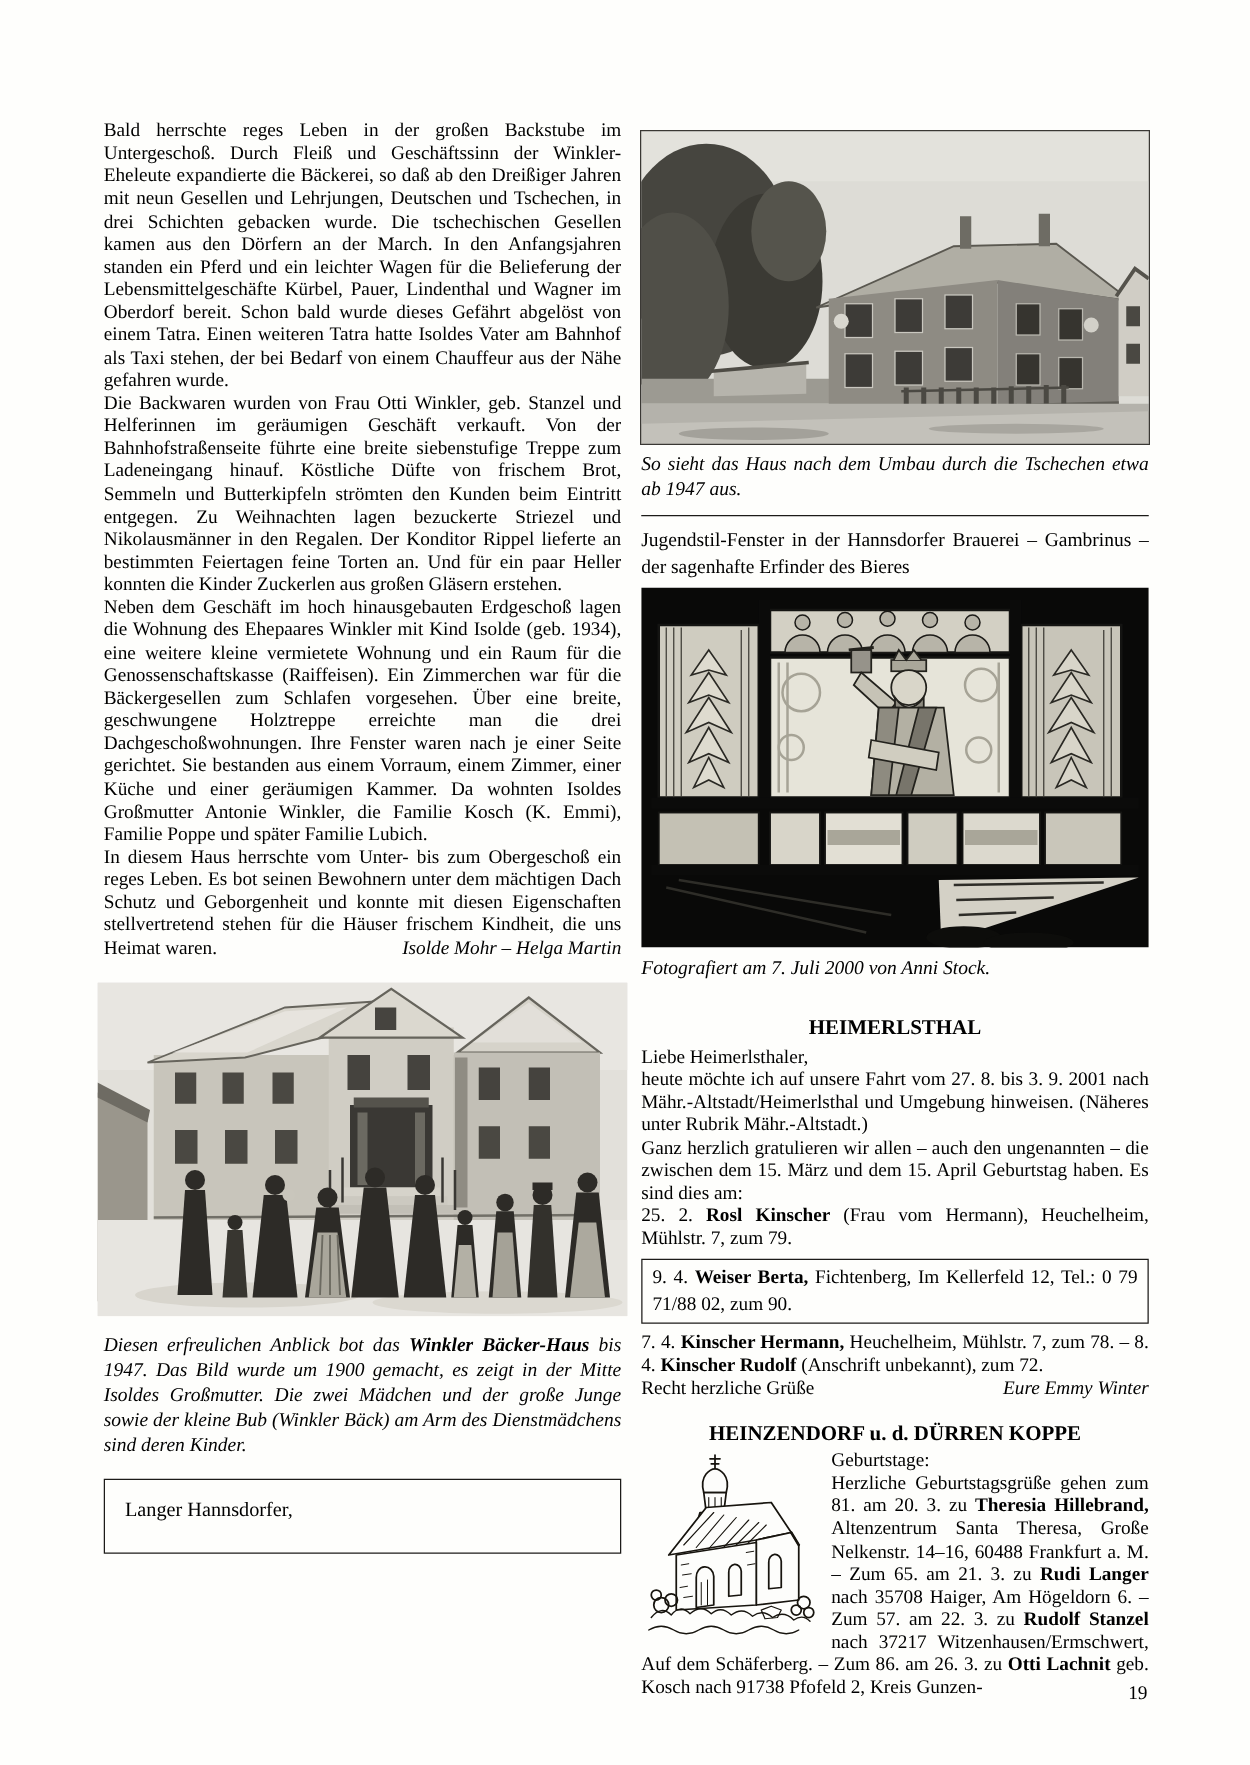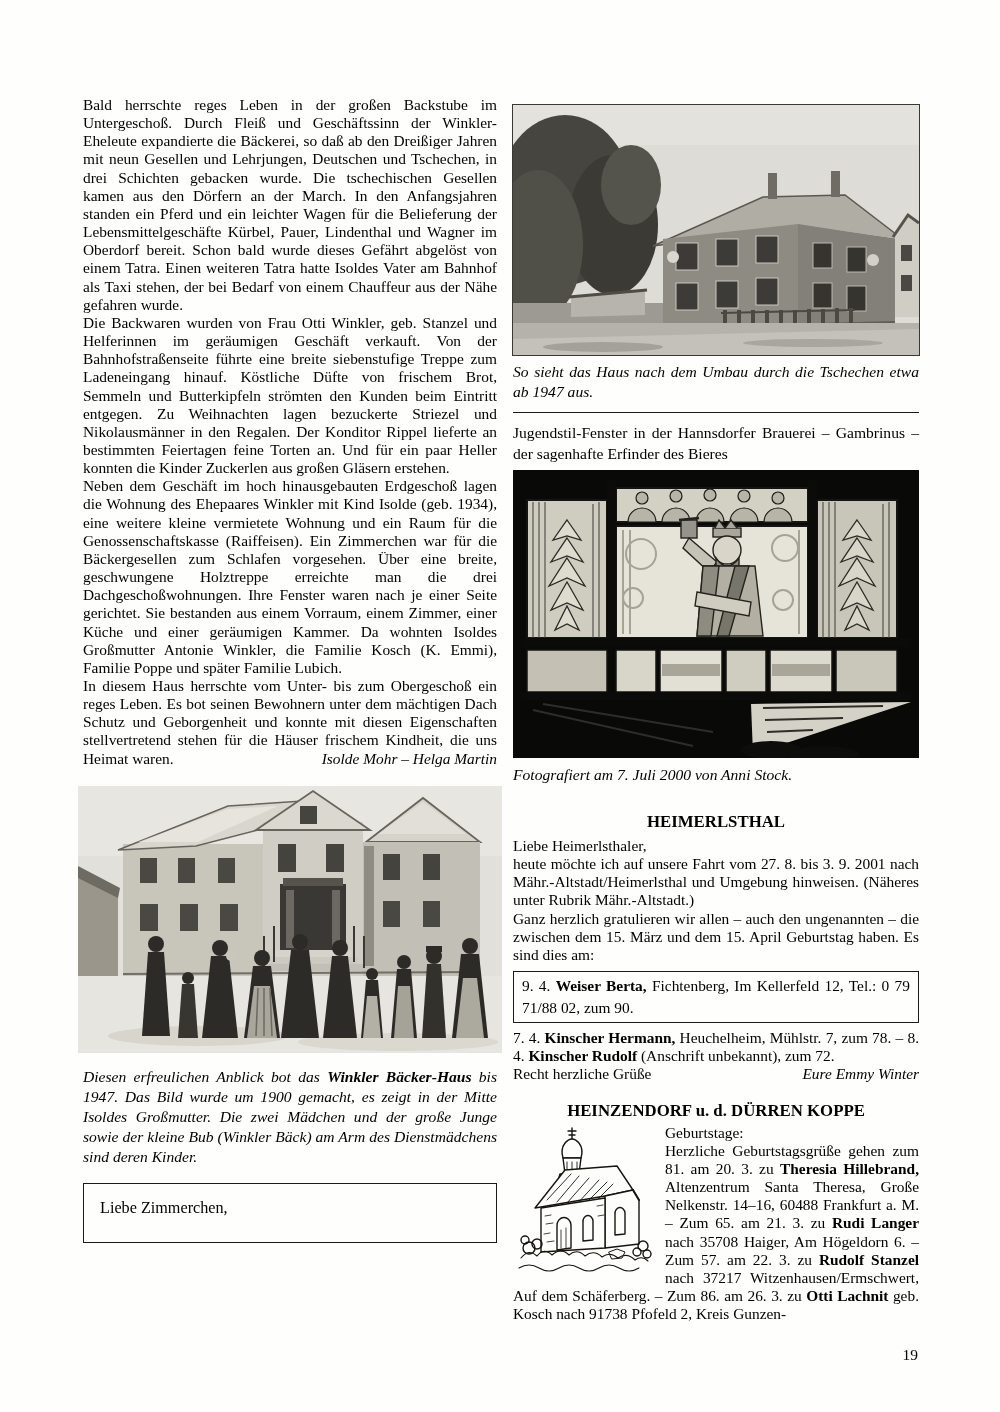--- a/index.html
+++ b/index.html
@@ -134,21 +134,21 @@
           <circle cx="392" cy="160" r="8"></circle>
             <path d="M383,168 L401,168 L410,252 L374,252 Z"></path>
           <path d="M385,192 L399,192 L406,252 L378,252 Z" fill="#aca99e"></path>
         </g>
       </svg>
     </div>
 
     <p class="caption" style="margin-top:14px;"><span>Diesen erfreulichen Anblick bot das </span><span class="b">Winkler Bäcker-Haus</span><span> bis 1947. Das Bild wurde um 1900 gemacht, es zeigt in der Mitte Isoldes Großmutter. Die zwei Mädchen und der große Junge sowie der kleine Bub (Winkler Bäck) am Arm des Dienstmädchens sind deren Kinder.</span></p>
 
     <div class="notice-box">
-      <p class="salut">Liebe Zimmerchen,</p>
+      <p class="salut">Langer Hannsdorfer,</p>
     </div>
   </div>
 
   <div class="col-right">
 
     <div class="photo-frame" style="outline:1px solid #3a3834;">
       <svg width="406" height="250" viewBox="0 0 406 250">
         <rect width="406" height="250" fill="#dddcd6"></rect>
         <rect y="0" width="406" height="40" fill="#e3e2dc"></rect>
 
@@ -321,20 +321,21 @@
         <ellipse cx="310" cy="284" rx="36" ry="8" fill="#0d0d0b"></ellipse>
       </svg>
     </div>
 
     <p class="caption mt7">Fotografiert am 7. Juli 2000 von Anni Stock.</p>
 
     <p class="section-title" style="margin-top:27px;">HEIMERLSTHAL</p>
     <p class="body" style="margin-top:5px;">Liebe Heimerlsthaler,</p>
     <p class="body">heute möchte ich auf unsere Fahrt vom 27. 8. bis 3. 9. 2001 nach Mähr.-Altstadt/Heimerlsthal und Umgebung hinweisen. (Näheres unter Rubrik Mähr.-Altstadt.)</p>
     <p class="body">Ganz herzlich gratulieren wir allen – auch den ungenannten – die zwischen dem 15. März und dem 15. April Geburtstag haben. Es sind dies am:</p>
+    <p class="body"><span>25. 2. </span><span class="b">Rosl Kinscher</span><span> (Frau vom Hermann), Heuchelheim, Mühlstr. 7, zum 79.</span></p>
 
     <div class="small-box"><span>9. 4. </span><span class="b">Weiser Berta,</span><span> Fichtenberg, Im Kellerfeld 12, Tel.: 0 79 71/88 02, zum 90.</span></div>
 
     <p class="body" style="margin-top:6px;"><span>7. 4. </span><span class="b">Kinscher Hermann,</span><span> Heuchelheim, Mühlstr. 7, zum 78. – 8. 4. </span><span class="b">Kinscher Rudolf</span><span> (Anschrift unbekannt), zum 72.</span></p>
 
     <div class="closing-line">
       <span>Recht herzliche Grüße</span>
       <span class="right">Eure Emmy Winter</span>
     </div>
 

